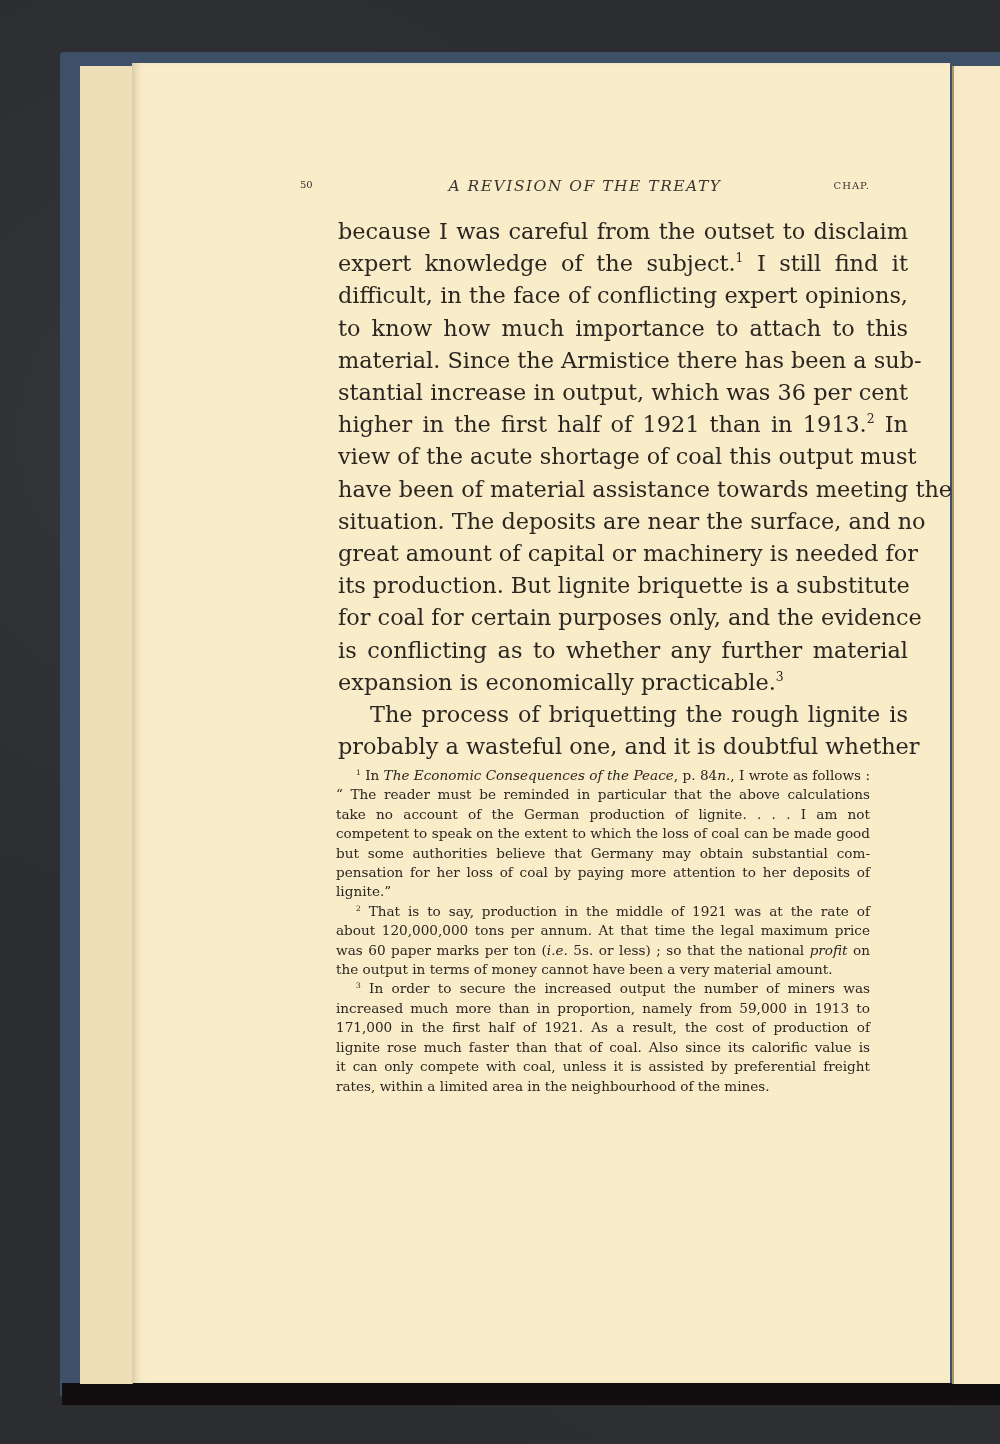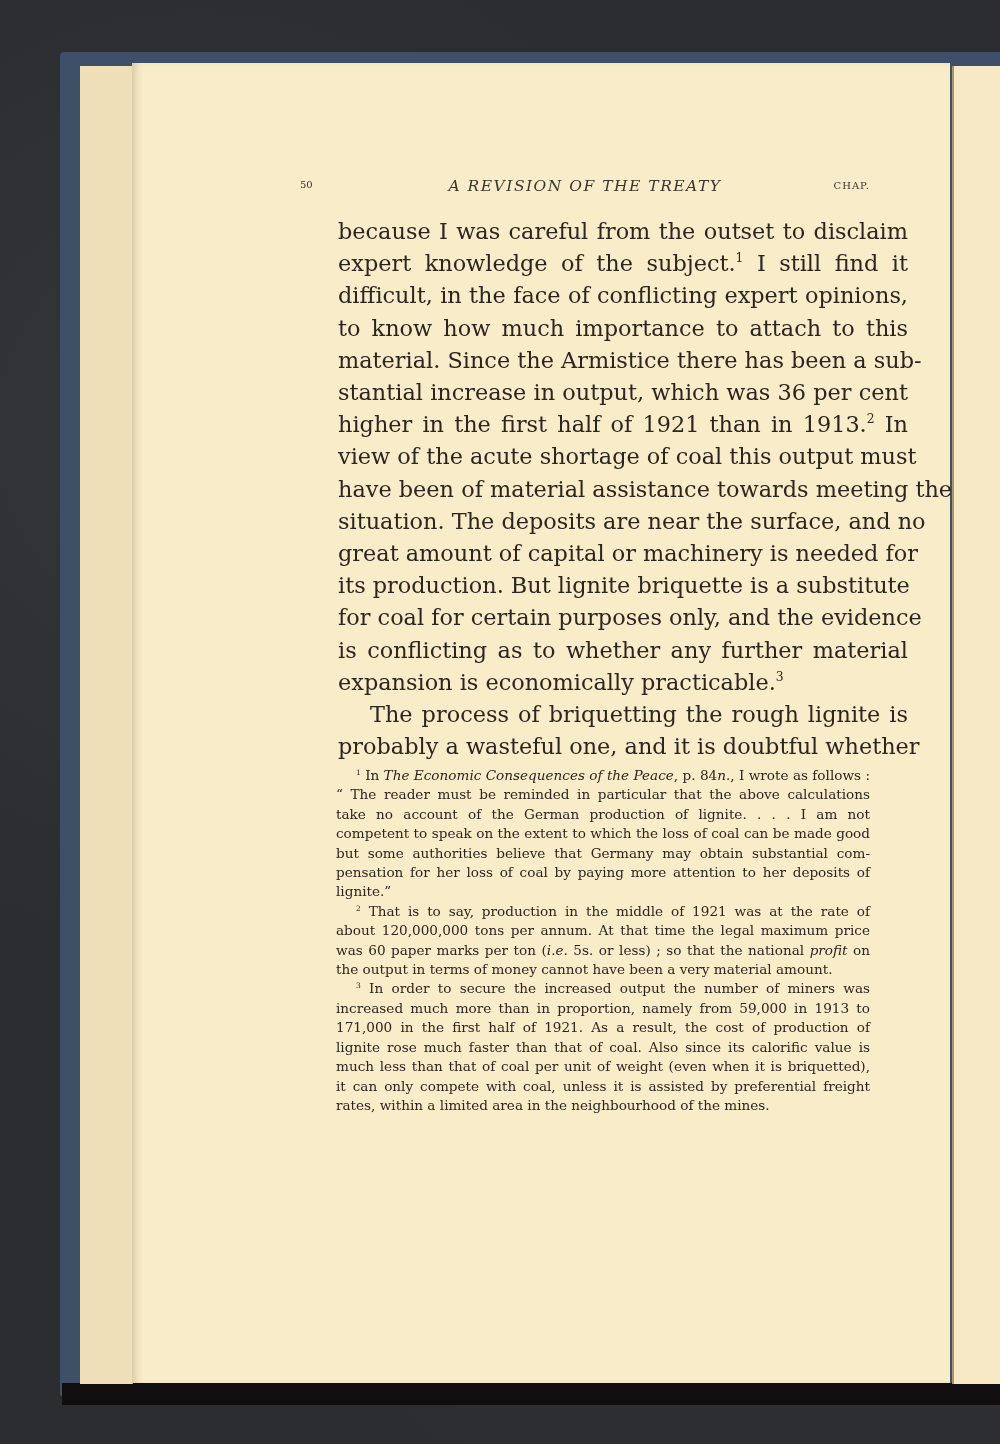--- a/index.html
+++ b/index.html
@@ -114,17 +114,16 @@
       <span class="line indent"><sup>2</sup><span> </span><span>That is to say, production in the middle of 1921 was at the rate of</span></span>
       <span class="line"><span>about 120,000,000 tons per annum.  At that time the legal maximum price</span></span>
       <span class="line"><span>was 60 paper marks per ton (</span><em>i.e.</em><span> 5s. or less) ;  so that the national </span><em>profit</em><span> on</span></span>
       <span class="line last"><span>the output in terms of money cannot have been a very material amount.</span></span>
     </div>
     <div>
       <span class="line indent"><sup>3</sup><span> </span><span>In order to secure the increased output the number of miners was</span></span>
       <span class="line"><span>increased much more than in proportion, namely from 59,000 in 1913 to</span></span>
       <span class="line"><span>171,000 in the first half of 1921.  As a result, the cost of production of</span></span>
       <span class="line"><span>lignite rose much faster than that of coal.  Also since its calorific value is</span></span>
-      <span class="line"><span>much less than that of coal per unit of weight (even when it is briquetted),</span></span>
       <span class="line"><span>it can only compete with coal, unless it is assisted by preferential freight</span></span>
       <span class="line last"><span>rates, within a limited area in the neighbourhood of the mines.</span></span>
     </div>
   </div>
 
 </body></html>

